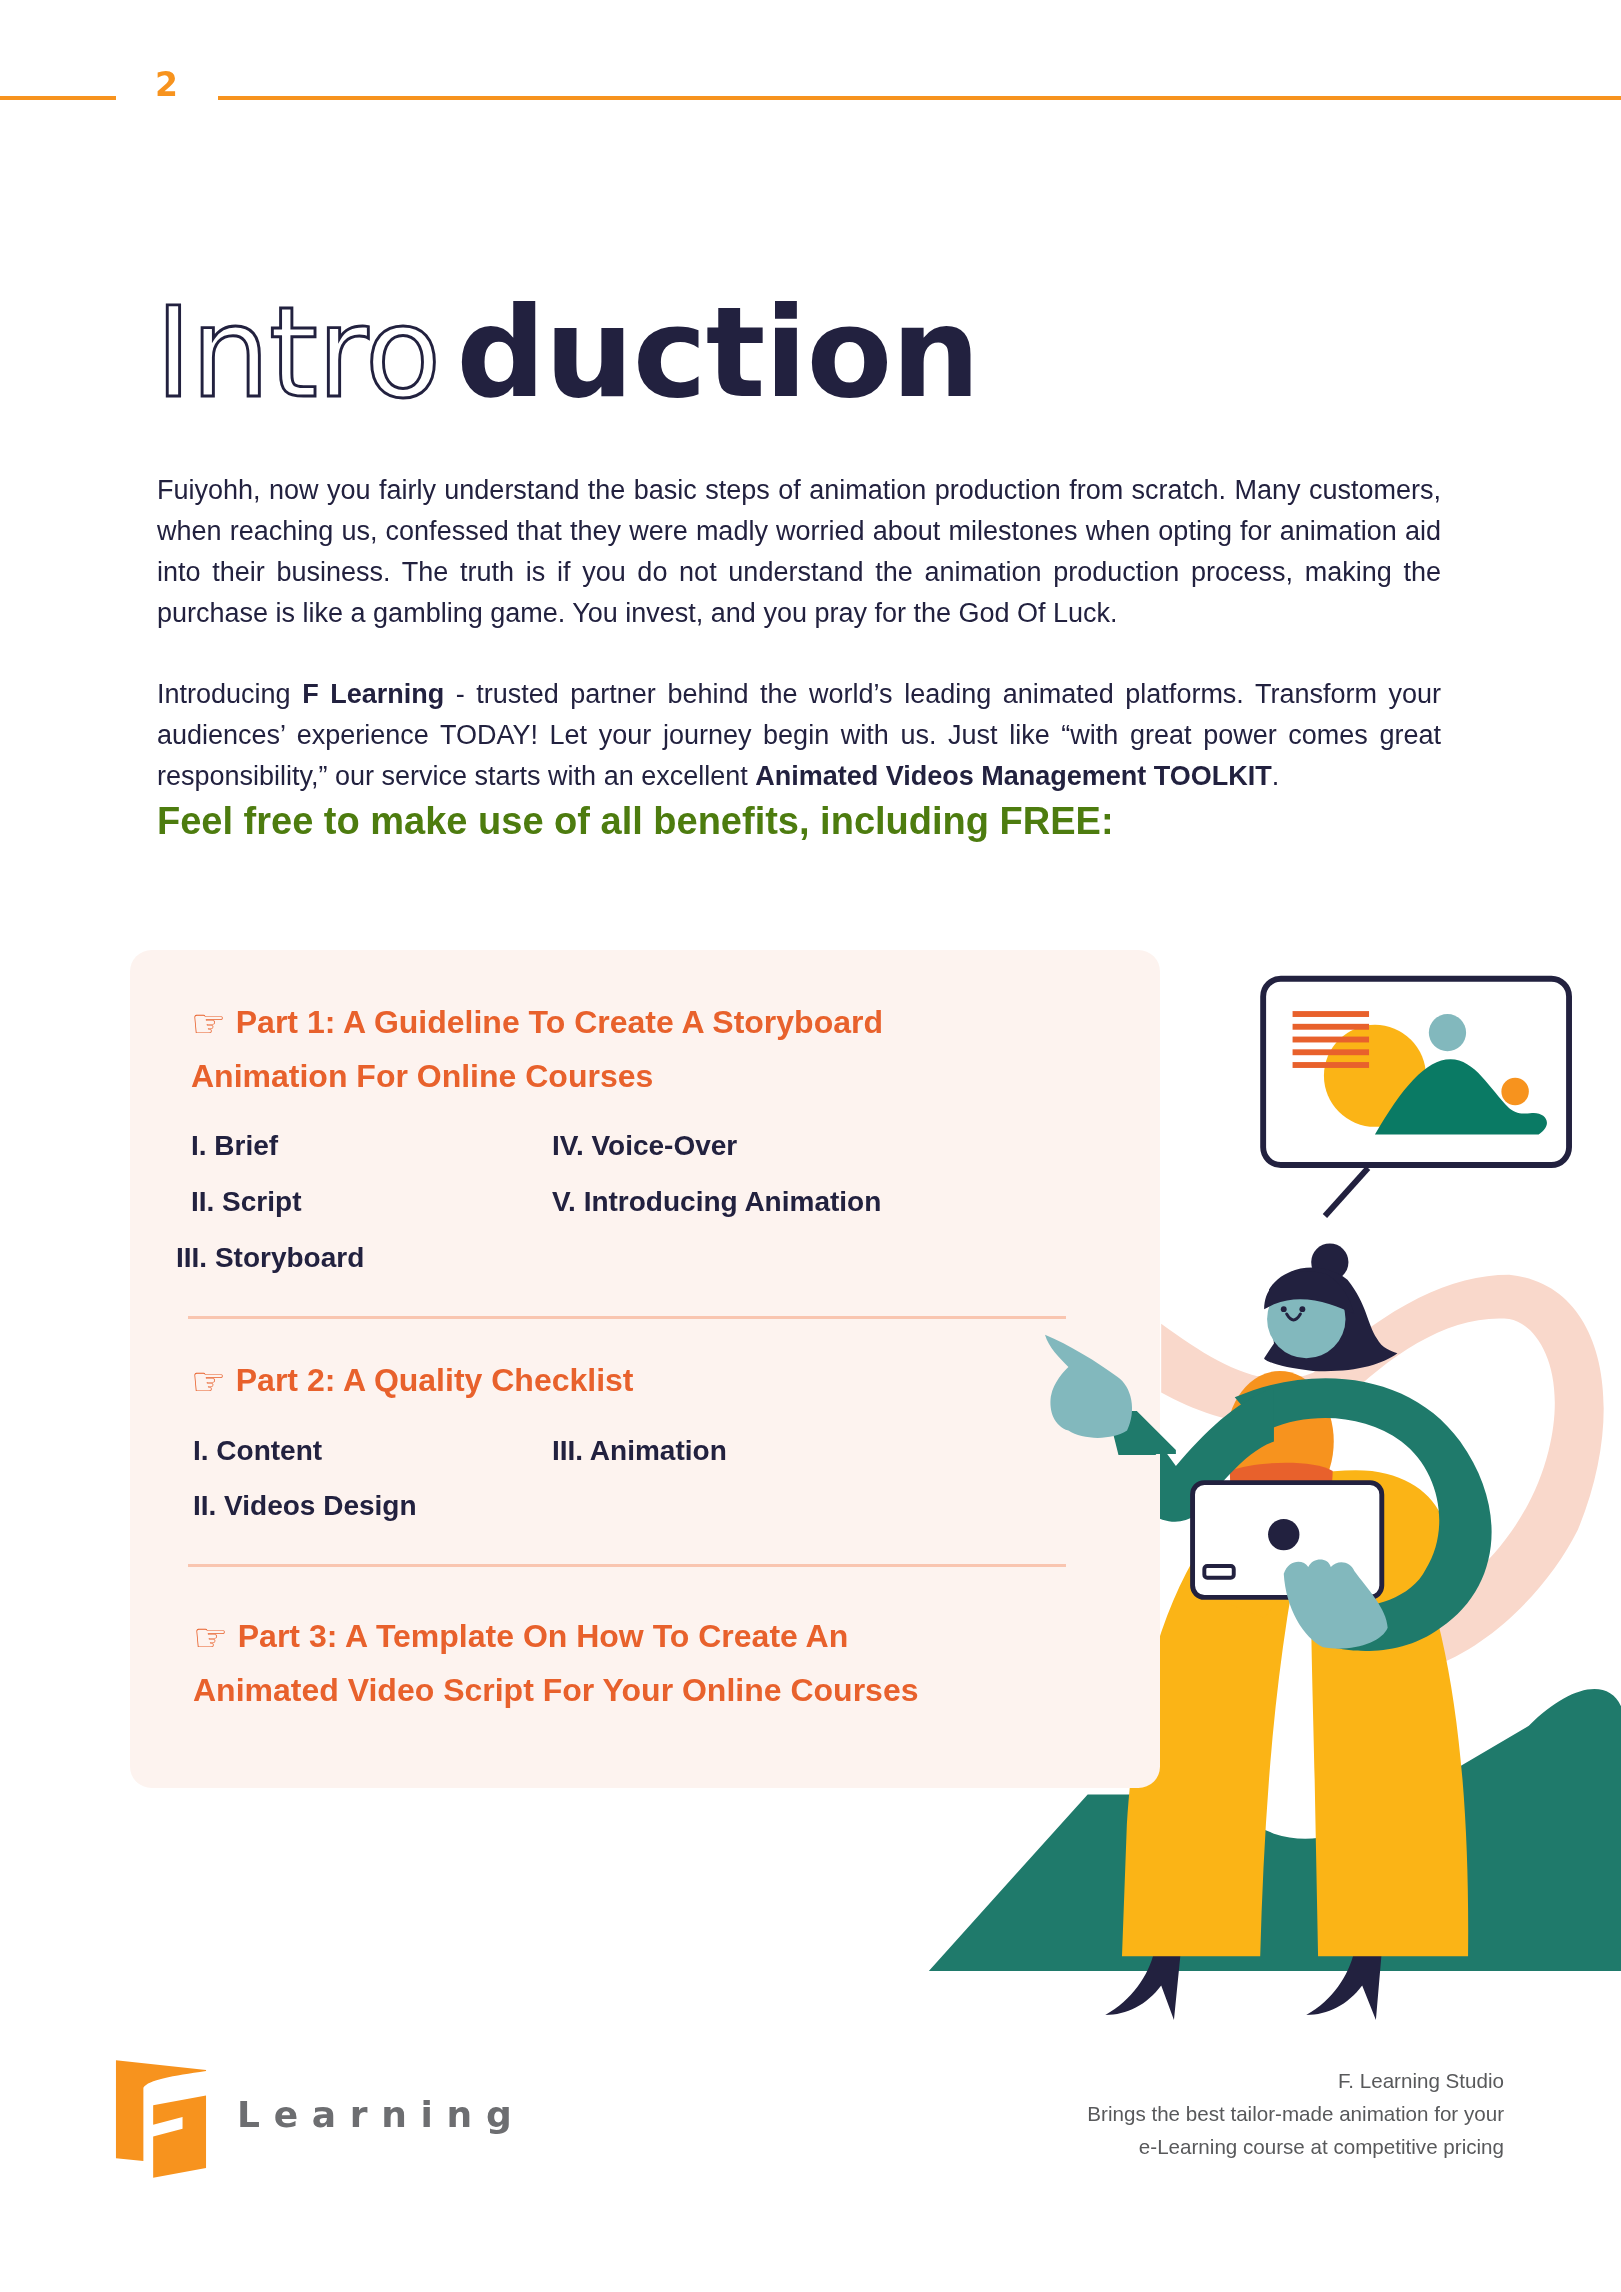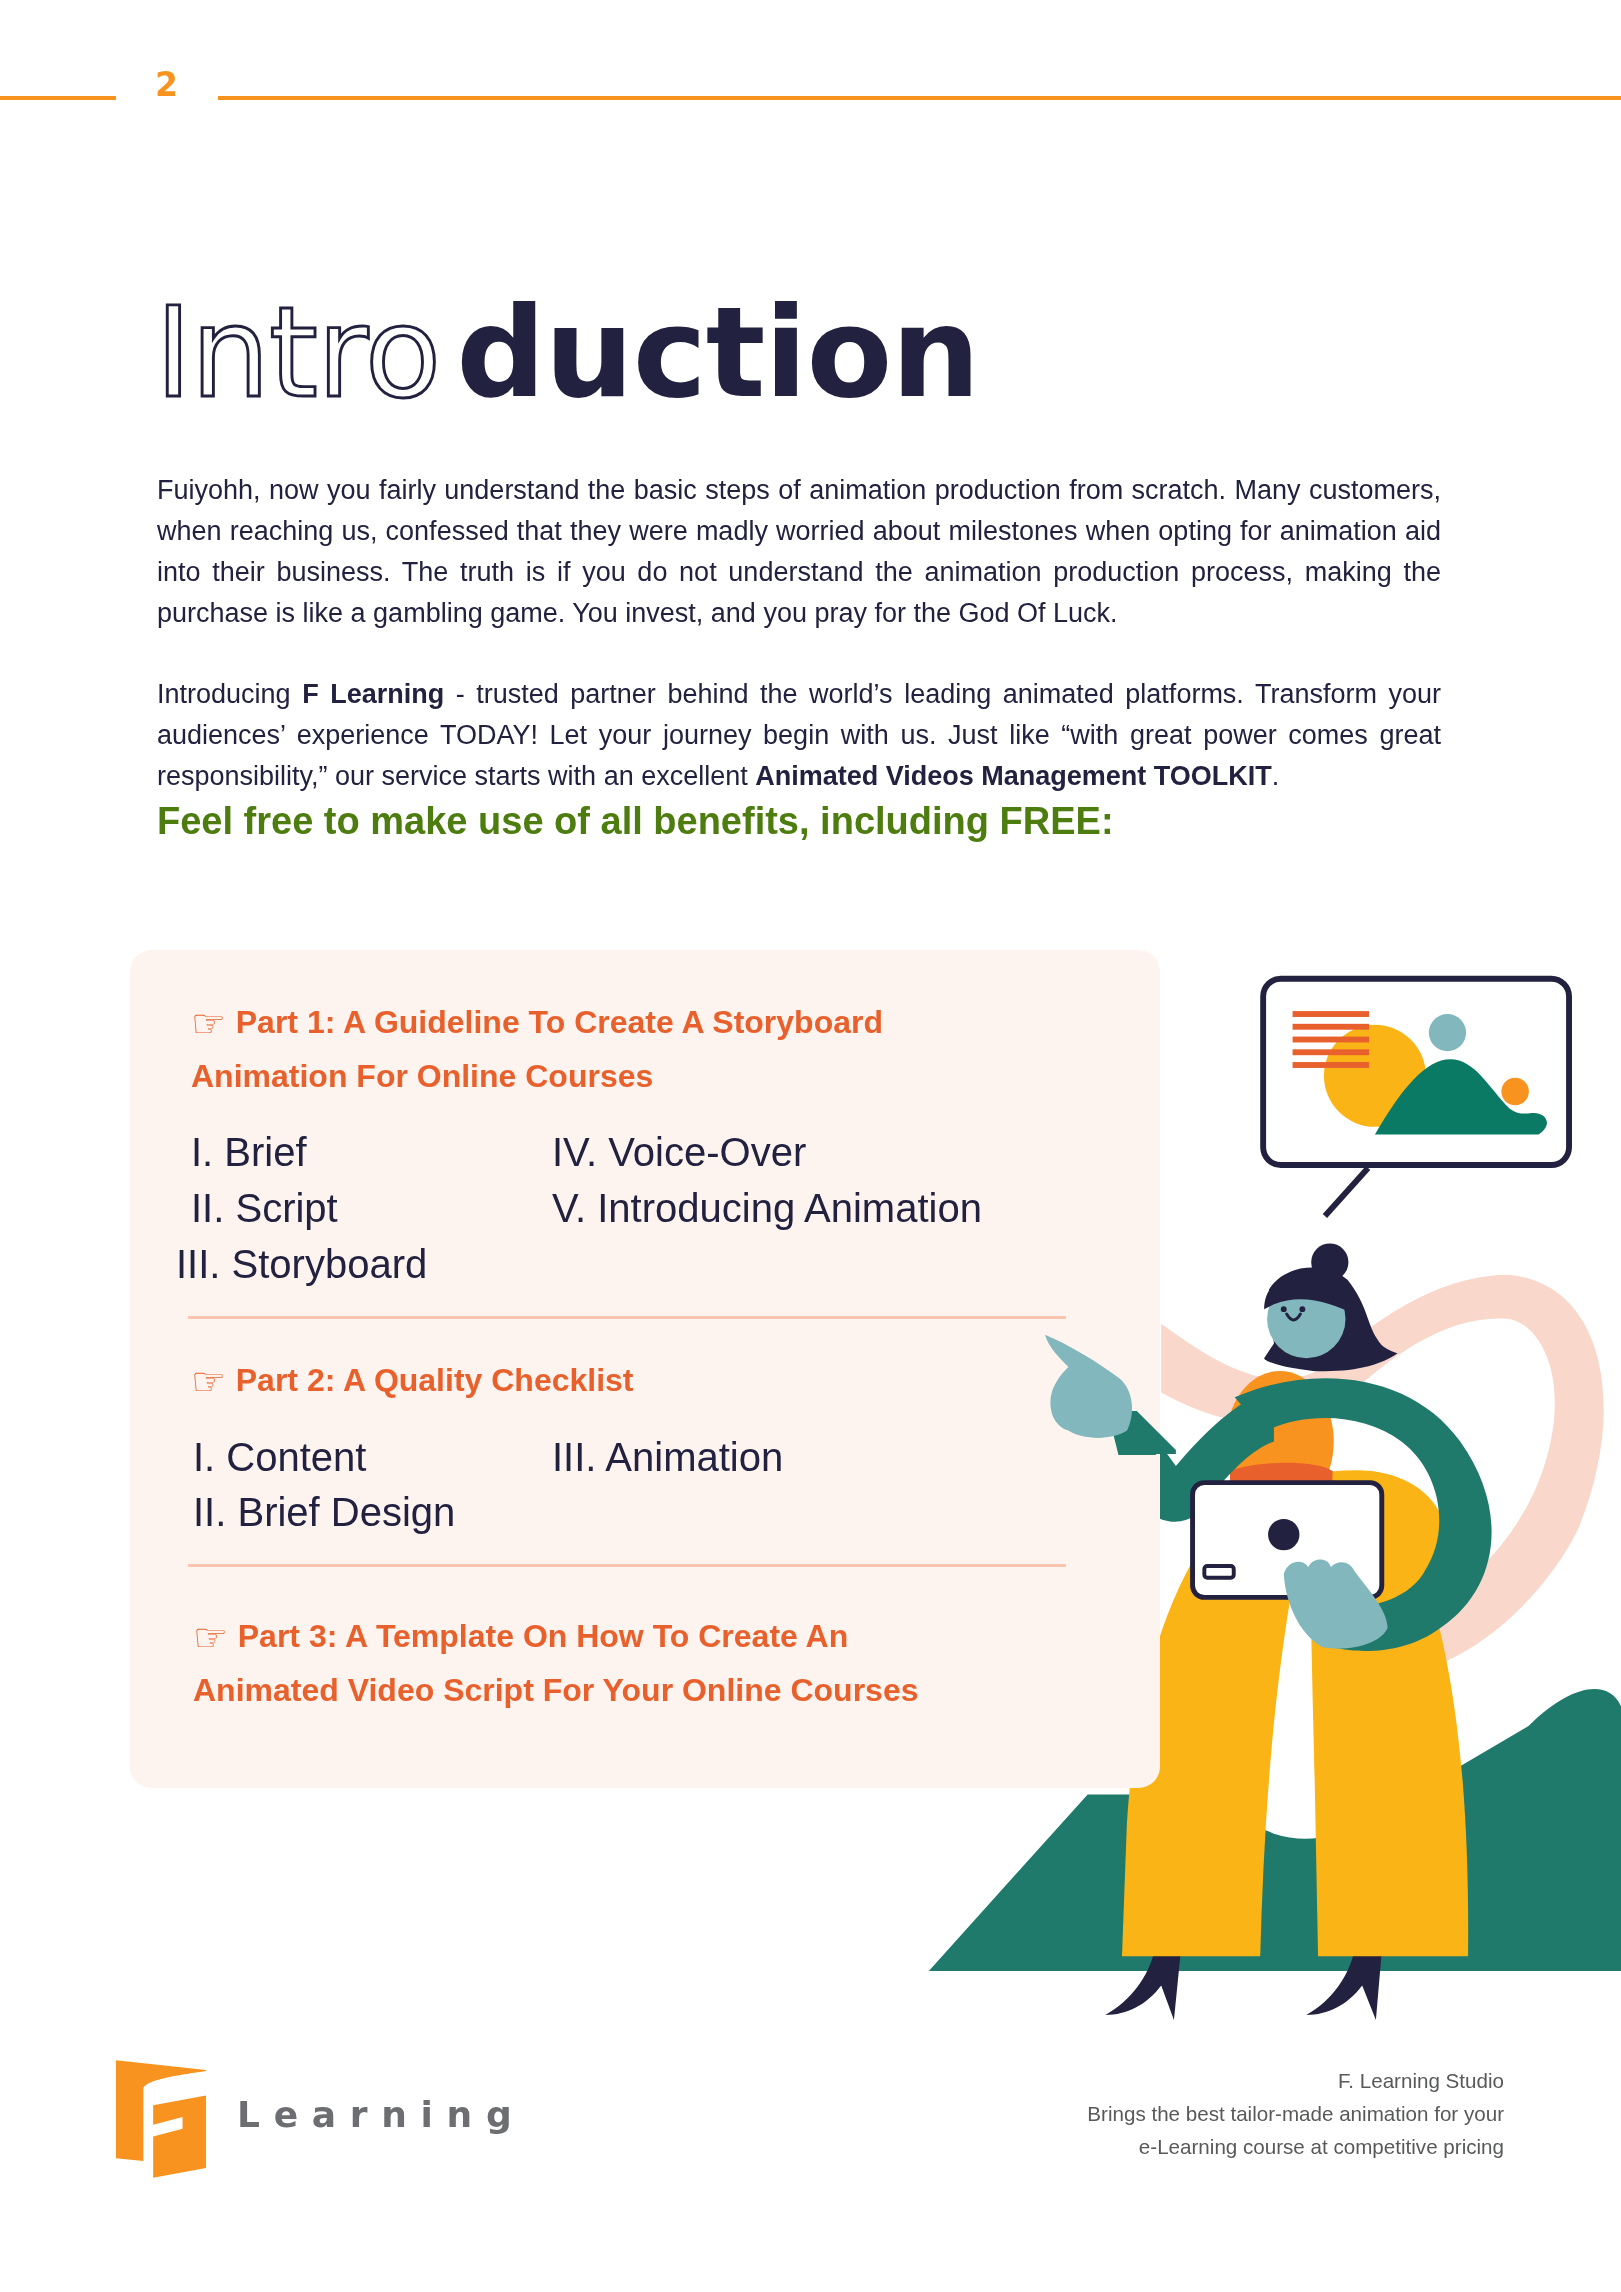--- a/index.html
+++ b/index.html
@@ -25,21 +25,21 @@
   .benefits { position: absolute; left: 157px; top: 800px; font-size: 38px; font-weight: bold;
               color: #4d7c0f; font-family: "Liberation Sans", sans-serif; }
 
   
   .box { position: absolute; left: 130px; top: 950px; width: 1030px; height: 838px;
          background: #fdf3ef; border-radius: 21.6px; }
   .part-head { position: absolute; font-size: 32px; font-weight: bold; color: #e8612c;
                line-height: 54px; font-family: "Liberation Sans", sans-serif; white-space: nowrap; }
   .hand { display: inline-block; font-size: 39px; color: #e8612c; margin-right: 9.8px;
           vertical-align: -3.9px; font-family: "DejaVu Sans", sans-serif; }
-  .item { position: absolute; font-size: 40px; font-weight: normal; color: #22213f;
+  .item { position: absolute; font-size: 28px; font-weight: bold; color: #22213f;
           font-family: "Liberation Sans", sans-serif; white-space: nowrap; }
   .divider { position: absolute; left: 188px; width: 878px; height: 2.9px; background: #f9c5b0; }
 
   
   .logo-word { position: absolute; left: 237px; top: 2094px; font-size: 36px; font-weight: bold;
                letter-spacing: 13.7px; color: #6d6e71; font-family: "DejaVu Sans", sans-serif; }
   .tagline { position: absolute; right: 117px; top: 2064px; text-align: right; font-size: 20.6px;
              line-height: 33px; color: #58595b; font-family: "Liberation Sans", sans-serif; }
   svg { display: block; }
 </style>
@@ -128,21 +128,21 @@
 <div class="item" style="left:176px;top:1242px;z-index:1;">III. Storyboard</div>
 <div class="item" style="left:552px;top:1130px;z-index:1;">IV. Voice-Over</div>
 <div class="item" style="left:552px;top:1186px;z-index:1;">V.  Introducing Animation</div>
 
 <div class="divider" style="top:1316px;z-index:1;"></div>
 
 <div class="part-head" style="left:191px;top:1353px;z-index:1;">
   <span class="hand">☞</span><span>Part 2: A Quality Checklist</span>
 </div>
 <div class="item" style="left:193px;top:1435px;z-index:1;text-align:right;">I.   Content</div>
-<div class="item" style="left:193px;top:1490px;z-index:1;">II.  Brief Design</div>
+<div class="item" style="left:193px;top:1490px;z-index:1;">II.  Videos Design</div>
 <div class="item" style="left:552px;top:1435px;z-index:1;">III. Animation</div>
 
 <div class="divider" style="top:1564px;z-index:1;"></div>
 
 <div class="part-head" style="left:193px;top:1609px;z-index:1;">
   <span class="hand">☞</span><span>Part 3:  A Template On How To Create An</span>
 </div>
 <div class="part-head" style="left:193px;top:1663px;z-index:1;">Animated Video Script For Your Online Courses</div>
 
 <svg class="abs" style="left:114px;top:2058px;" width="94" height="120" viewBox="0 0 96 122">

